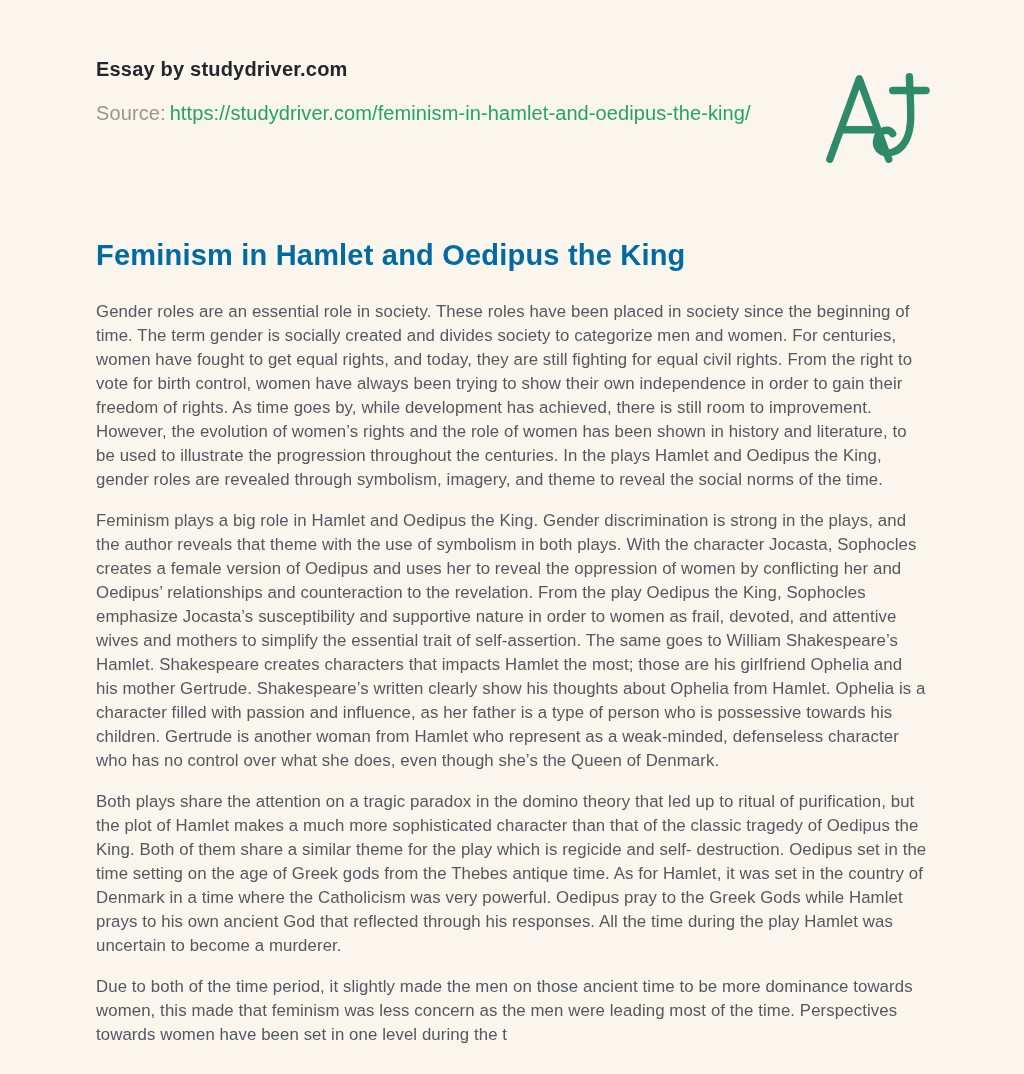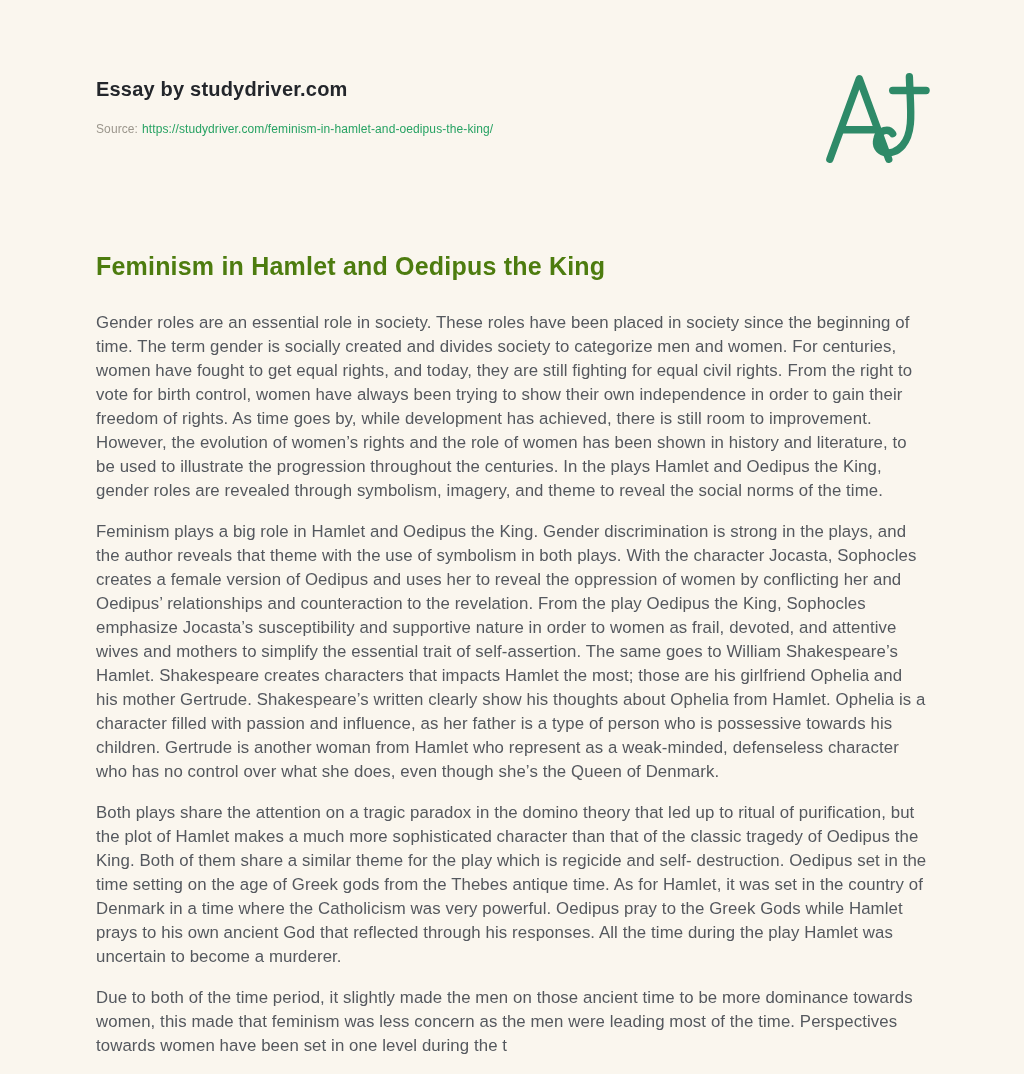--- a/index.html
+++ b/index.html
@@ -9,32 +9,32 @@
     height: 1074px;
     overflow: hidden;
     background: #faf6ee;
     font-family: "Liberation Sans", sans-serif;
     position: relative;
   }
   .page {
     padding: 0 96px;
   }
   .header {
-    padding-top: 78px;
+    padding-top: 58px;
     position: relative;
   }
   .byline {
     font-size: 20px;
     font-weight: 700;
     color: #23262b;
     letter-spacing: 0.2px;
   }
   .source-line {
     margin-top: 21px;
-    font-size: 12px;
+    font-size: 20px;
     letter-spacing: 0.1px;
   }
   .source-label {
     color: #9b968c;
     margin-right: 4px;
   }
   .source-url {
     color: #27a263;
     text-decoration: none;
   }
@@ -43,24 +43,24 @@
     top: 70px;
     right: 94px;
     width: 108px;
     height: 96px;
   }
   .title-wrap {
     margin-top: 112px;
   }
   h1.essay-title {
     margin: 0;
-    font-size: 25px;
+    font-size: 29px;
     line-height: 37px;
     font-weight: 700;
-    color: #4d7c0f;
+    color: #0369a1;
     letter-spacing: 0.2px;
   }
   .essay {
     margin-top: 26px;
   }
   .essay p {
     margin: 4px 0 17px 0;
     font-size: 16.8px;
     line-height: 24px;
     color: #54585e;

